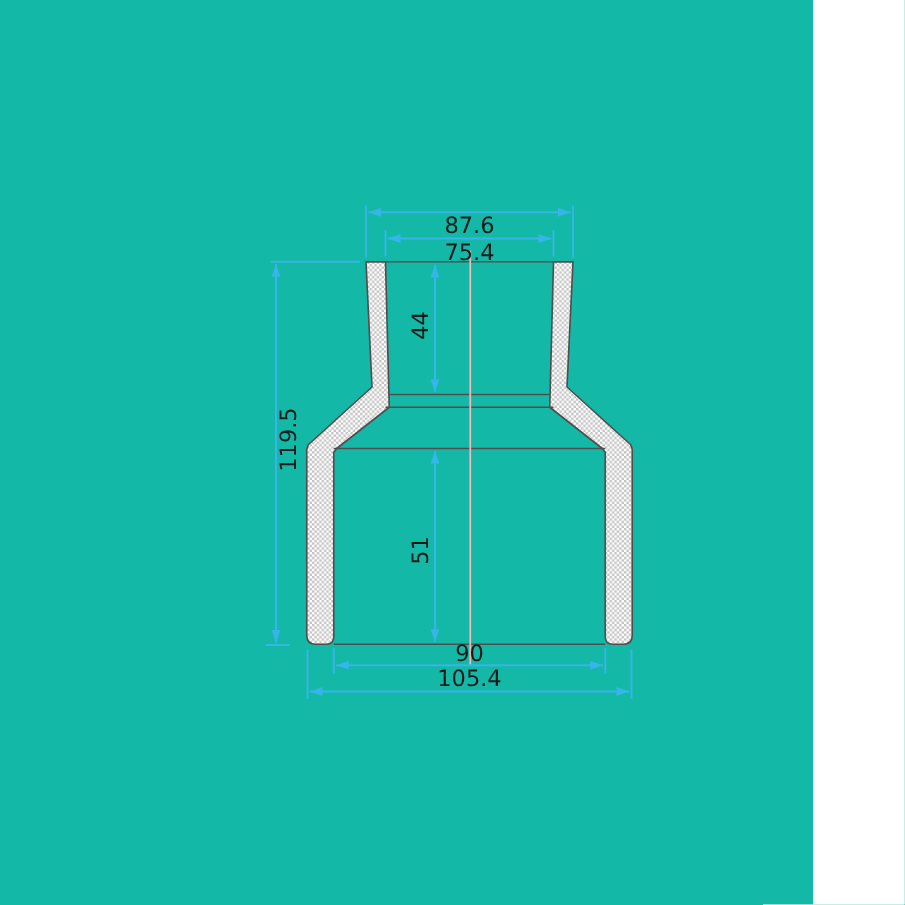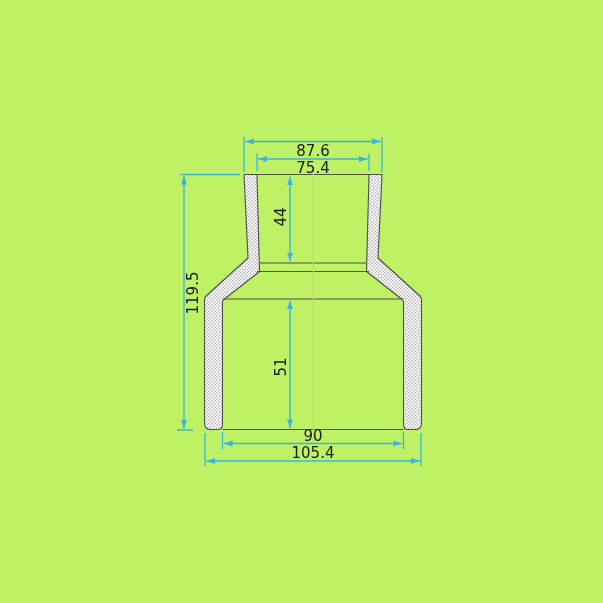--- a/index.html
+++ b/index.html
@@ -6,23 +6,23 @@
     margin: 0;
     padding: 0;
     background: #ffffff;
     width: 603px;
     height: 603px;
     overflow: hidden;
     font-family: "DejaVu Sans", "Liberation Sans", sans-serif;
   }
   #stage {
     position: relative;
-    width: 603px;
+    width: 542px;
     height: 603px;
-    background: #bef264;
+    background: #14b8a6;
   }
   svg { display: block; }
 
   
   .wall {
     fill: url(#hatch);
     stroke: #4f4f4f;
     stroke-width: 1.1;
     stroke-linejoin: round;
   }

